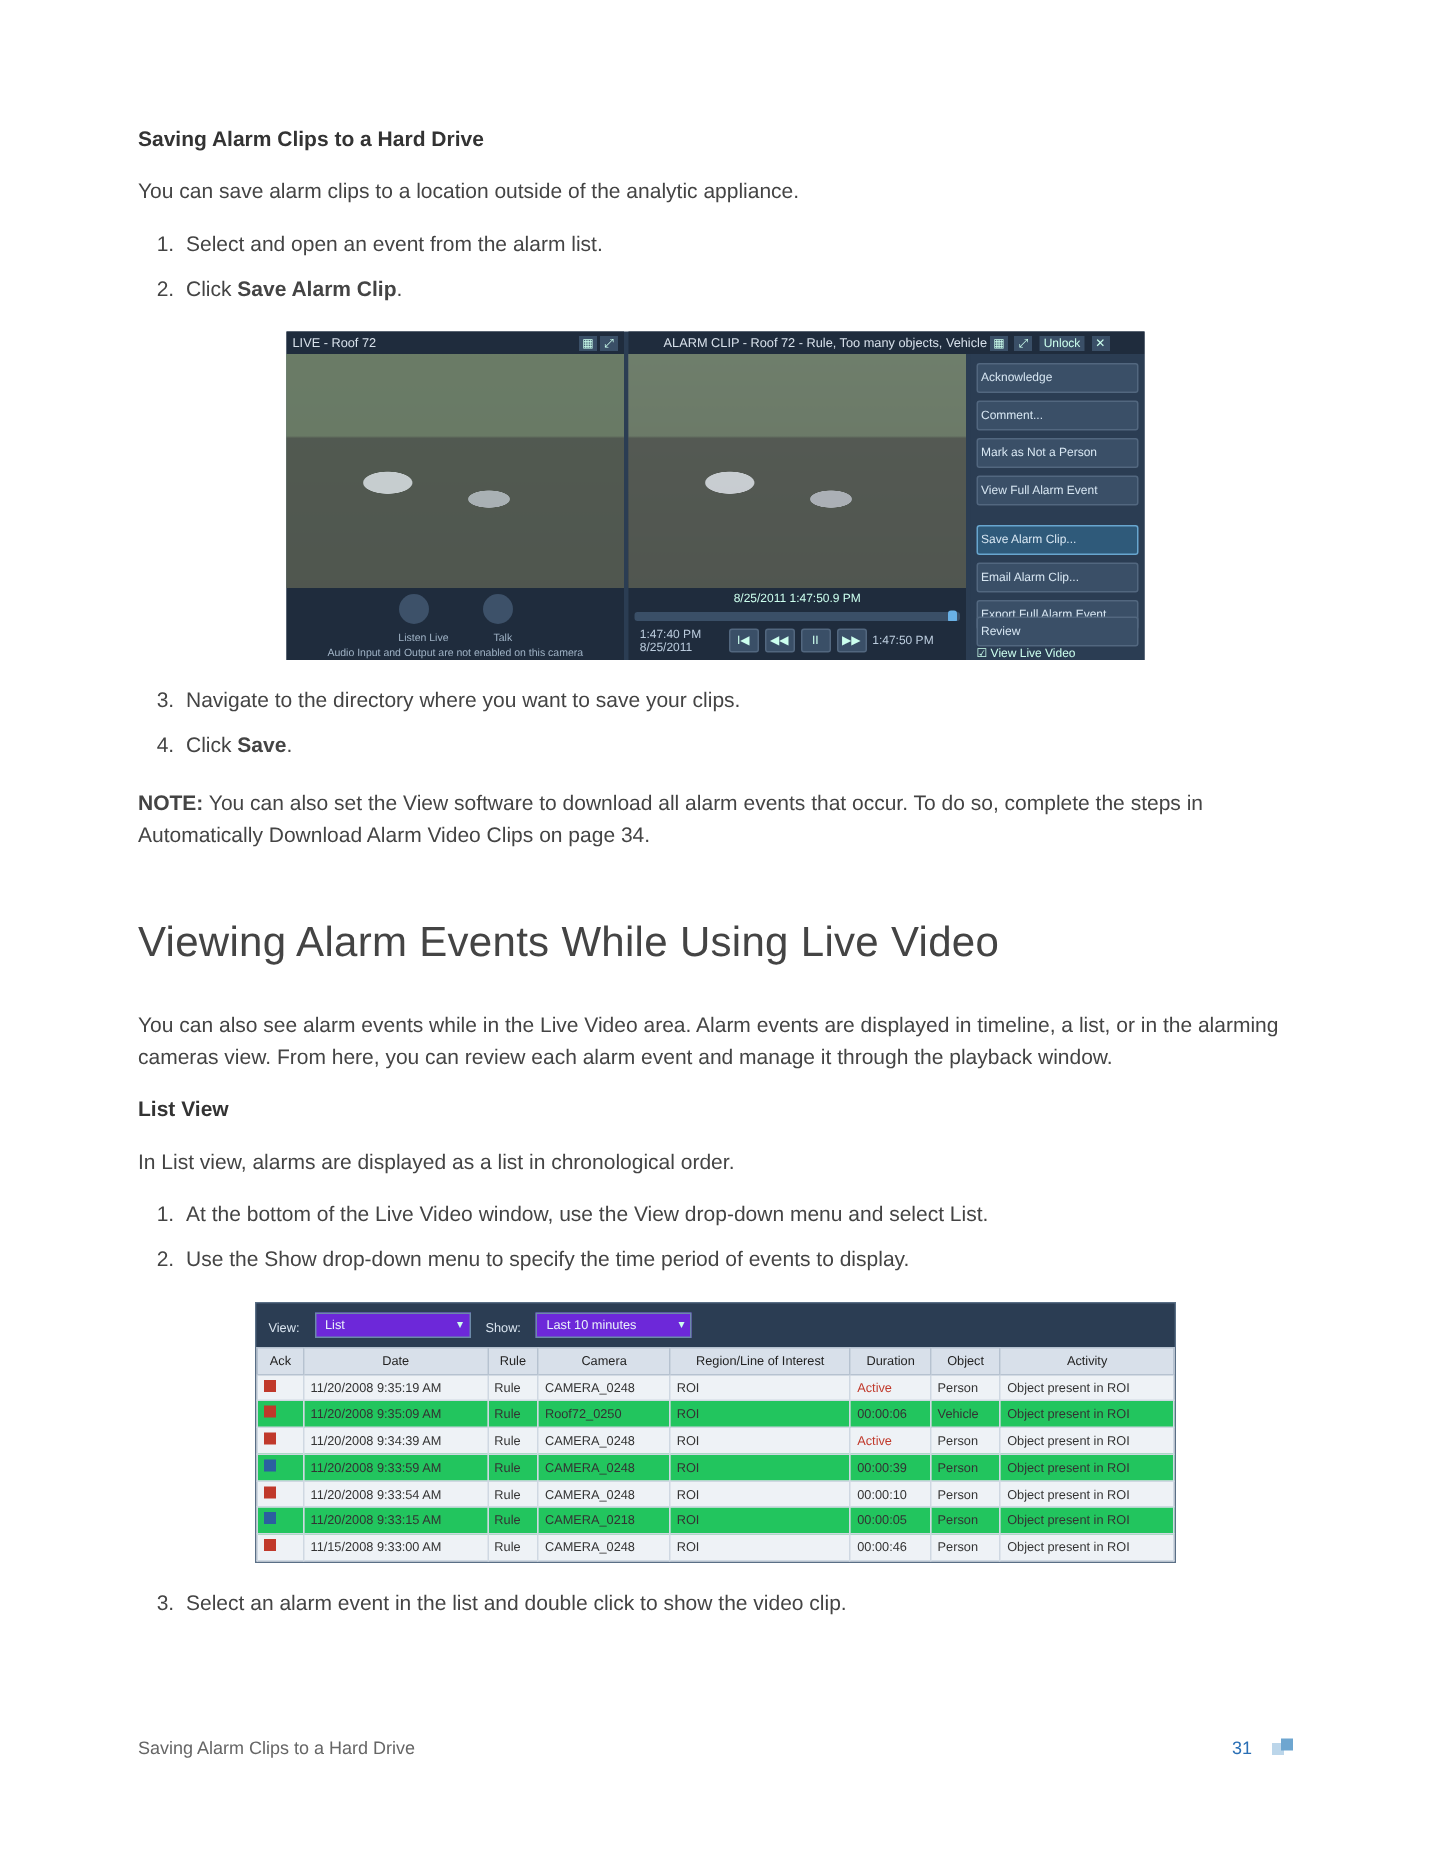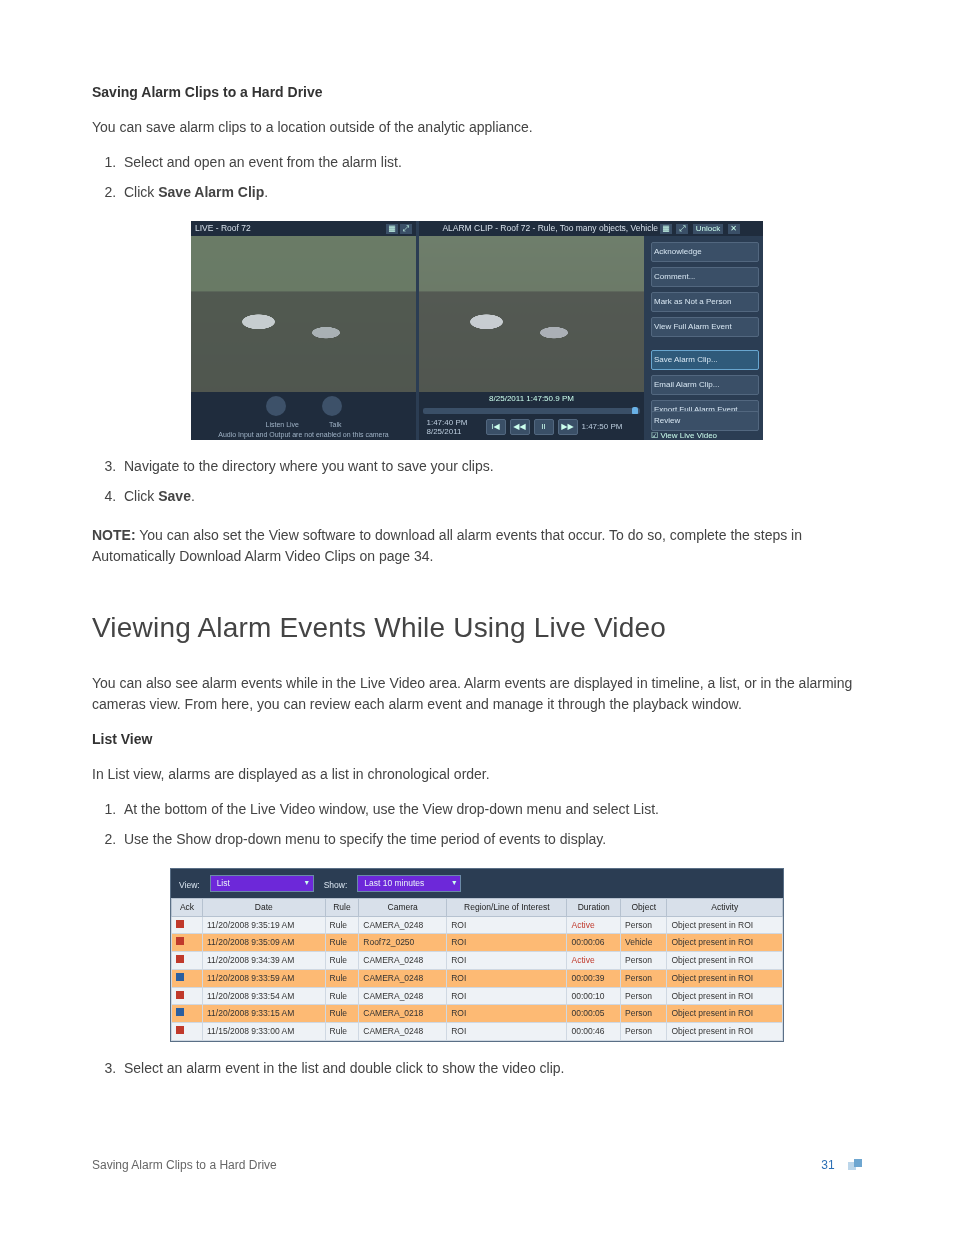--- a/index.html
+++ b/index.html
@@ -45,21 +45,21 @@
   .fig1 .talkbar{position:absolute;left:0;width:225px;bottom:0;height:48px;background:#1f2c3d;text-align:center;color:#9fb2c5;font-size:7px}
   .fig1 .talkbar .mic{display:inline-block;width:20px;height:20px;border-radius:50%;background:#3d5169;margin:4px 18px 0 18px}
   
   .fig2{width:612px;background:#3a4f67;font-size:8.5px;border:1px solid #5a6f86}
   .fig2 .bar{background:#2b3d53;padding:6px 8px;display:flex;align-items:flex-end;gap:10px;color:#dbe6f1}
   .fig2 .dd{background:#6d28d9;border:1px solid #6b8aa8;color:#eaf2fa;padding:1px 18px 1px 6px;font-size:8.5px;position:relative;min-width:78px;display:inline-block}
   .fig2 .dd::after{content:"▾";position:absolute;right:4px;top:1px;font-size:8px;color:#cfe}
   .fig2 table{width:100%;border-collapse:collapse;background:#eef2f6;color:#333}
   .fig2 th{background:#d8e0ea;border:1px solid #b6c2d0;text-align:center;padding:2px 4px;font-weight:400;color:#222;font-size:8.5px}
   .fig2 td{border:1px solid #cfd8e2;padding:2px 4px;font-size:8.5px}
-  .fig2 tr.alt td{background:#fdba74}
+  .fig2 tr.alt td{background:#22c55e}
   .fig2 .sq{display:inline-block;width:8px;height:8px;background:#c0392b}
   .fig2 .sq.b{background:#2b5fa0}
   .fig2 td.red{color:#c0392b}
 </style>
 </head>
 <body>
 
 <div class="page">
 
   <h4 class="bold">Saving Alarm Clips to a Hard Drive</h4>

